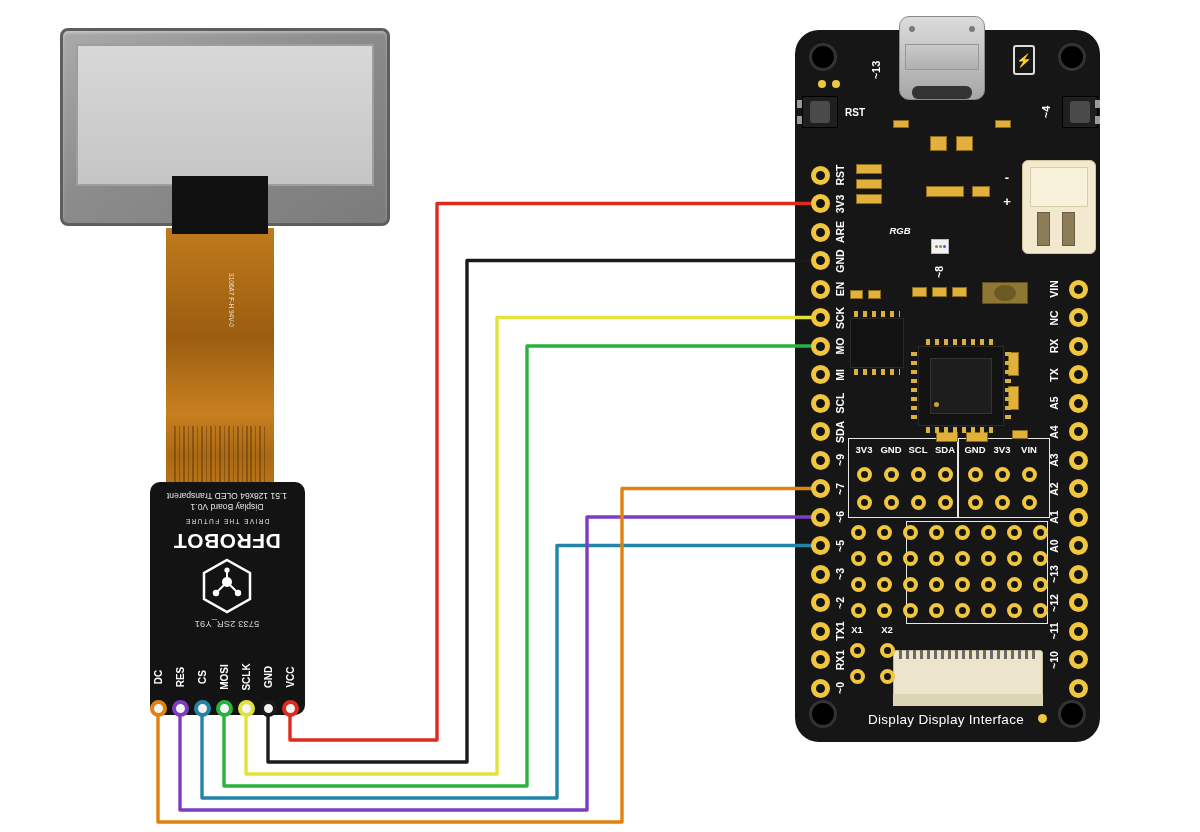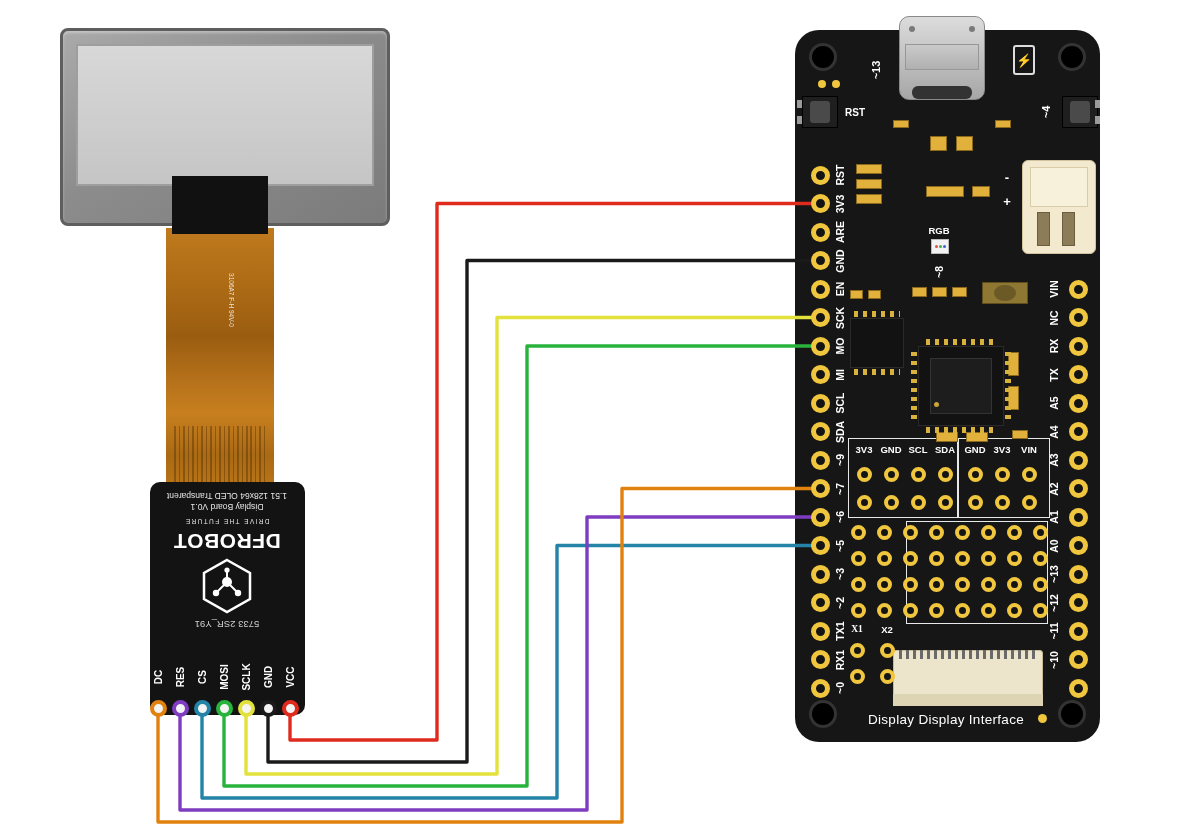--- a/index.html
+++ b/index.html
@@ -144,33 +144,33 @@
   <div class="btn-tab" style="left:1095px;top:116px;"></div>
   <div class="vlabel" style="left:1046px;top:112px;font-size:11px;">~4</div>
 
   <div class="batt"></div>
   <div class="batt-inner"></div>
   <div class="batt-slot" style="left:1037px;top:212px;"></div>
   <div class="batt-slot" style="left:1062px;top:212px;"></div>
   <div class="hlabel" style="left:1007px;top:177px;font-size:13px;">-</div>
   <div class="hlabel" style="left:1007px;top:201px;font-size:13px;">+</div>
 
-  <div class="hlabel" style="left:939px;top:230px;">RGB</div>
+  <div class="hlabel" style="left:900px;top:230px;font-style:italic;">RGB</div>
   <div class="led">
     <i style="left:3px;top:5px;background:#e05050;"></i>
     <i style="left:7px;top:5px;background:#40b050;"></i>
     <i style="left:11px;top:5px;background:#4060d0;"></i>
   </div>
   <div class="vlabel" style="left:939px;top:272px;">~8</div>
 
   <div class="wbox" style="left:848px;top:438px;width:110px;height:80px;"></div>
   <div class="wbox" style="left:958px;top:438px;width:92px;height:80px;"></div>
   <div class="wbox" style="left:906px;top:521px;width:142px;height:103px;"></div>
 
-  <div class="hlabel" style="left:857px;top:629px;font-family:Liberation Serif, serif;">X1</div>
+  <div class="hlabel" style="left:857px;top:629px;">X1</div>
   <div class="hlabel" style="left:887px;top:629px;">X2</div>
 
   <div class="ffc"></div>
   <div class="ffc-pins"></div>
   <div class="ffc-lip"></div>
 
   <div class="hlabel hlabel-lg" style="left:946px;top:719px;">Display Display Interface</div>
   <div class="dot" style="left:1038px;top:714px;width:9px;height:9px;"></div>
 
   <svg class="wires" width="1200" height="832" viewBox="0 0 1200 832">

